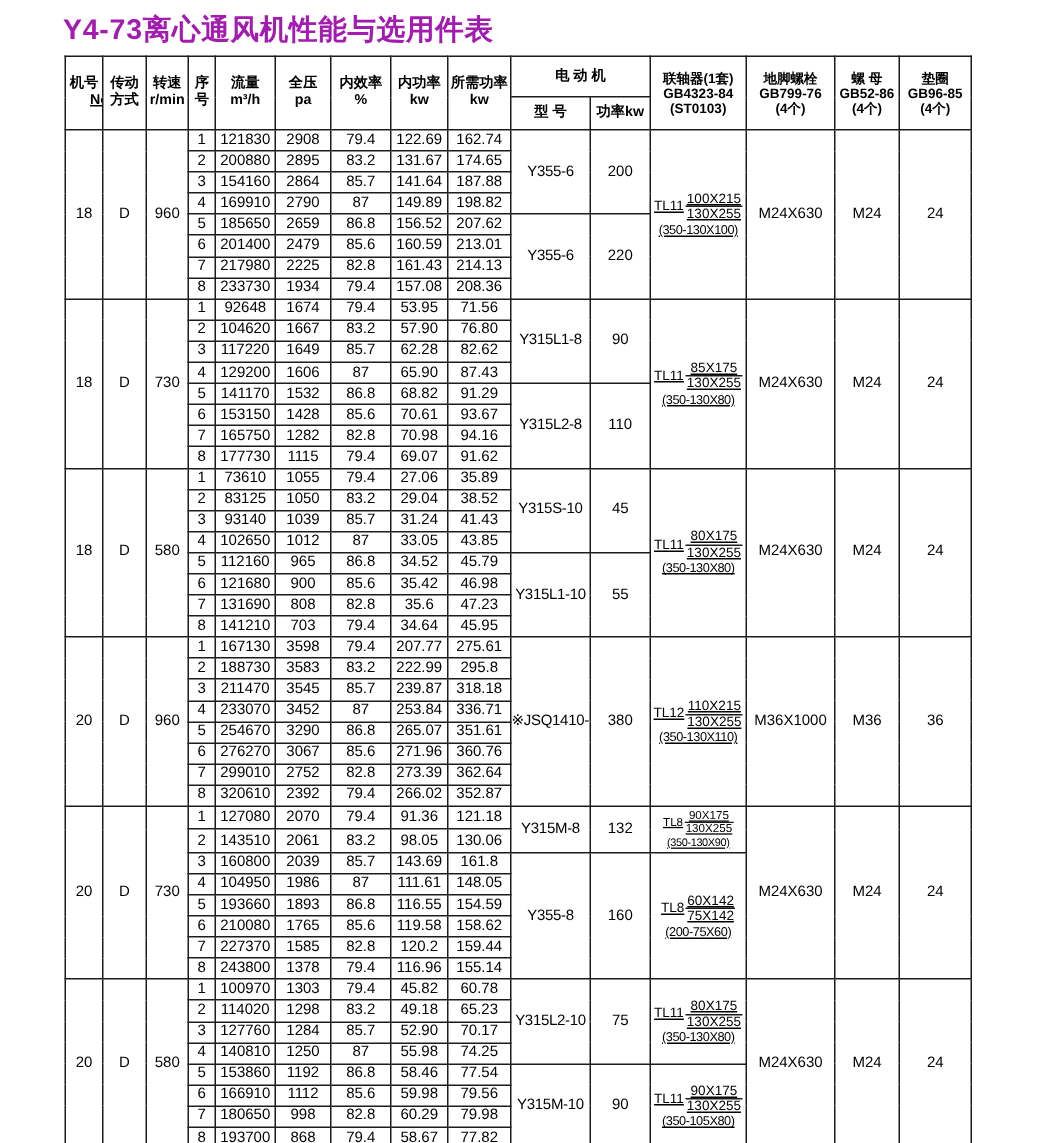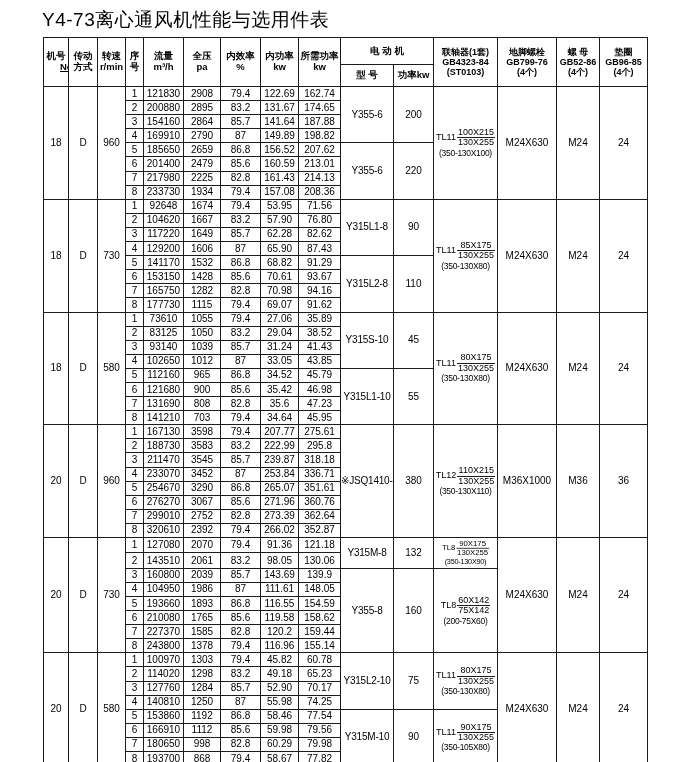--- a/index.html
+++ b/index.html
@@ -3,22 +3,22 @@
 <meta charset="utf-8">
 <style>
   html,body{margin:0;padding:0;background:#fff;}
   body{
     width:700px;height:762px;overflow:hidden;
     font-family:"Liberation Sans","DejaVu Sans",sans-serif;
     color:#111;
     -webkit-font-smoothing:antialiased;
   }
   .page-title{
-    font-size:19px;font-weight:normal;letter-spacing:.5px;
-    margin:7px 0 4px 42px;color:#000000;
+    font-size:19px;font-weight:bold;letter-spacing:.5px;
+    margin:7px 0 4px 42px;color:#a21caf;
   }
   table.fan-table{
     border-collapse:collapse;table-layout:fixed;
     margin-left:43px;width:604px;
   }
   .fan-table th,.fan-table td{
     border:1px solid #1c1c1c;
     padding:0;margin:0;
     text-align:center;vertical-align:middle;
     overflow:hidden;white-space:nowrap;
@@ -28,21 +28,21 @@
   }
   .fan-table thead th.small3{font-size:9px;line-height:1.12;}
   .fan-table thead tr:first-child{height:27px;}
   .fan-table thead tr:last-child{height:22px;}
   .u{text-decoration:underline;margin-left:16px;}
   .fan-table tbody tr{height:14.1px;}
   .fan-table tbody td{font-size:10px;line-height:1;color:#000;}
   td.seq{font-size:9.5px;}
   td.group{font-size:10.5px;}
   td.model{font-size:9px;letter-spacing:-0.2px;}
-  td.coupling{font-size:9px;}
+  td.coupling{font-size:9px;text-decoration:underline;}
   td.coupling.tight .cpl{transform:scale(.86);}
   .cpl{display:flex;flex-direction:column;align-items:center;justify-content:center;line-height:1.05;}
   .cpl-line{display:flex;align-items:center;justify-content:center;gap:1px;}
   .cpl-prefix{font-size:9px;}
   .cpl-frac{display:inline-block;vertical-align:middle;}
   .cpl-up{display:block;border-bottom:1px solid #1c1c1c;padding:0 1px;font-size:9px;}
   .cpl-lo{display:block;padding:0 1px;font-size:9px;}
   .cpl-note{font-size:8.5px;margin-top:1px;letter-spacing:-0.3px;}
 </style>
 </head>
@@ -468,21 +468,21 @@
         <td class="num">83.2</td>
         <td class="num">98.05</td>
         <td class="num">130.06</td>
       </tr>
       <tr>
         <td class="seq">3</td>
         <td class="num">160800</td>
         <td class="num">2039</td>
         <td class="num">85.7</td>
         <td class="num">143.69</td>
-        <td class="num">139.9</td>
+        <td class="num">161.8</td>
         <td rowspan="6" class="model">Y355-8</td>
         <td rowspan="6" class="num">160</td>
         <td rowspan="6" class="coupling">
           <div class="cpl">
             <div class="cpl-line">
               <span class="cpl-prefix">TL8</span>
               <span class="cpl-frac">
                 <span class="cpl-up">60X142</span>
                 <span class="cpl-lo">75X142</span>
               </span>

